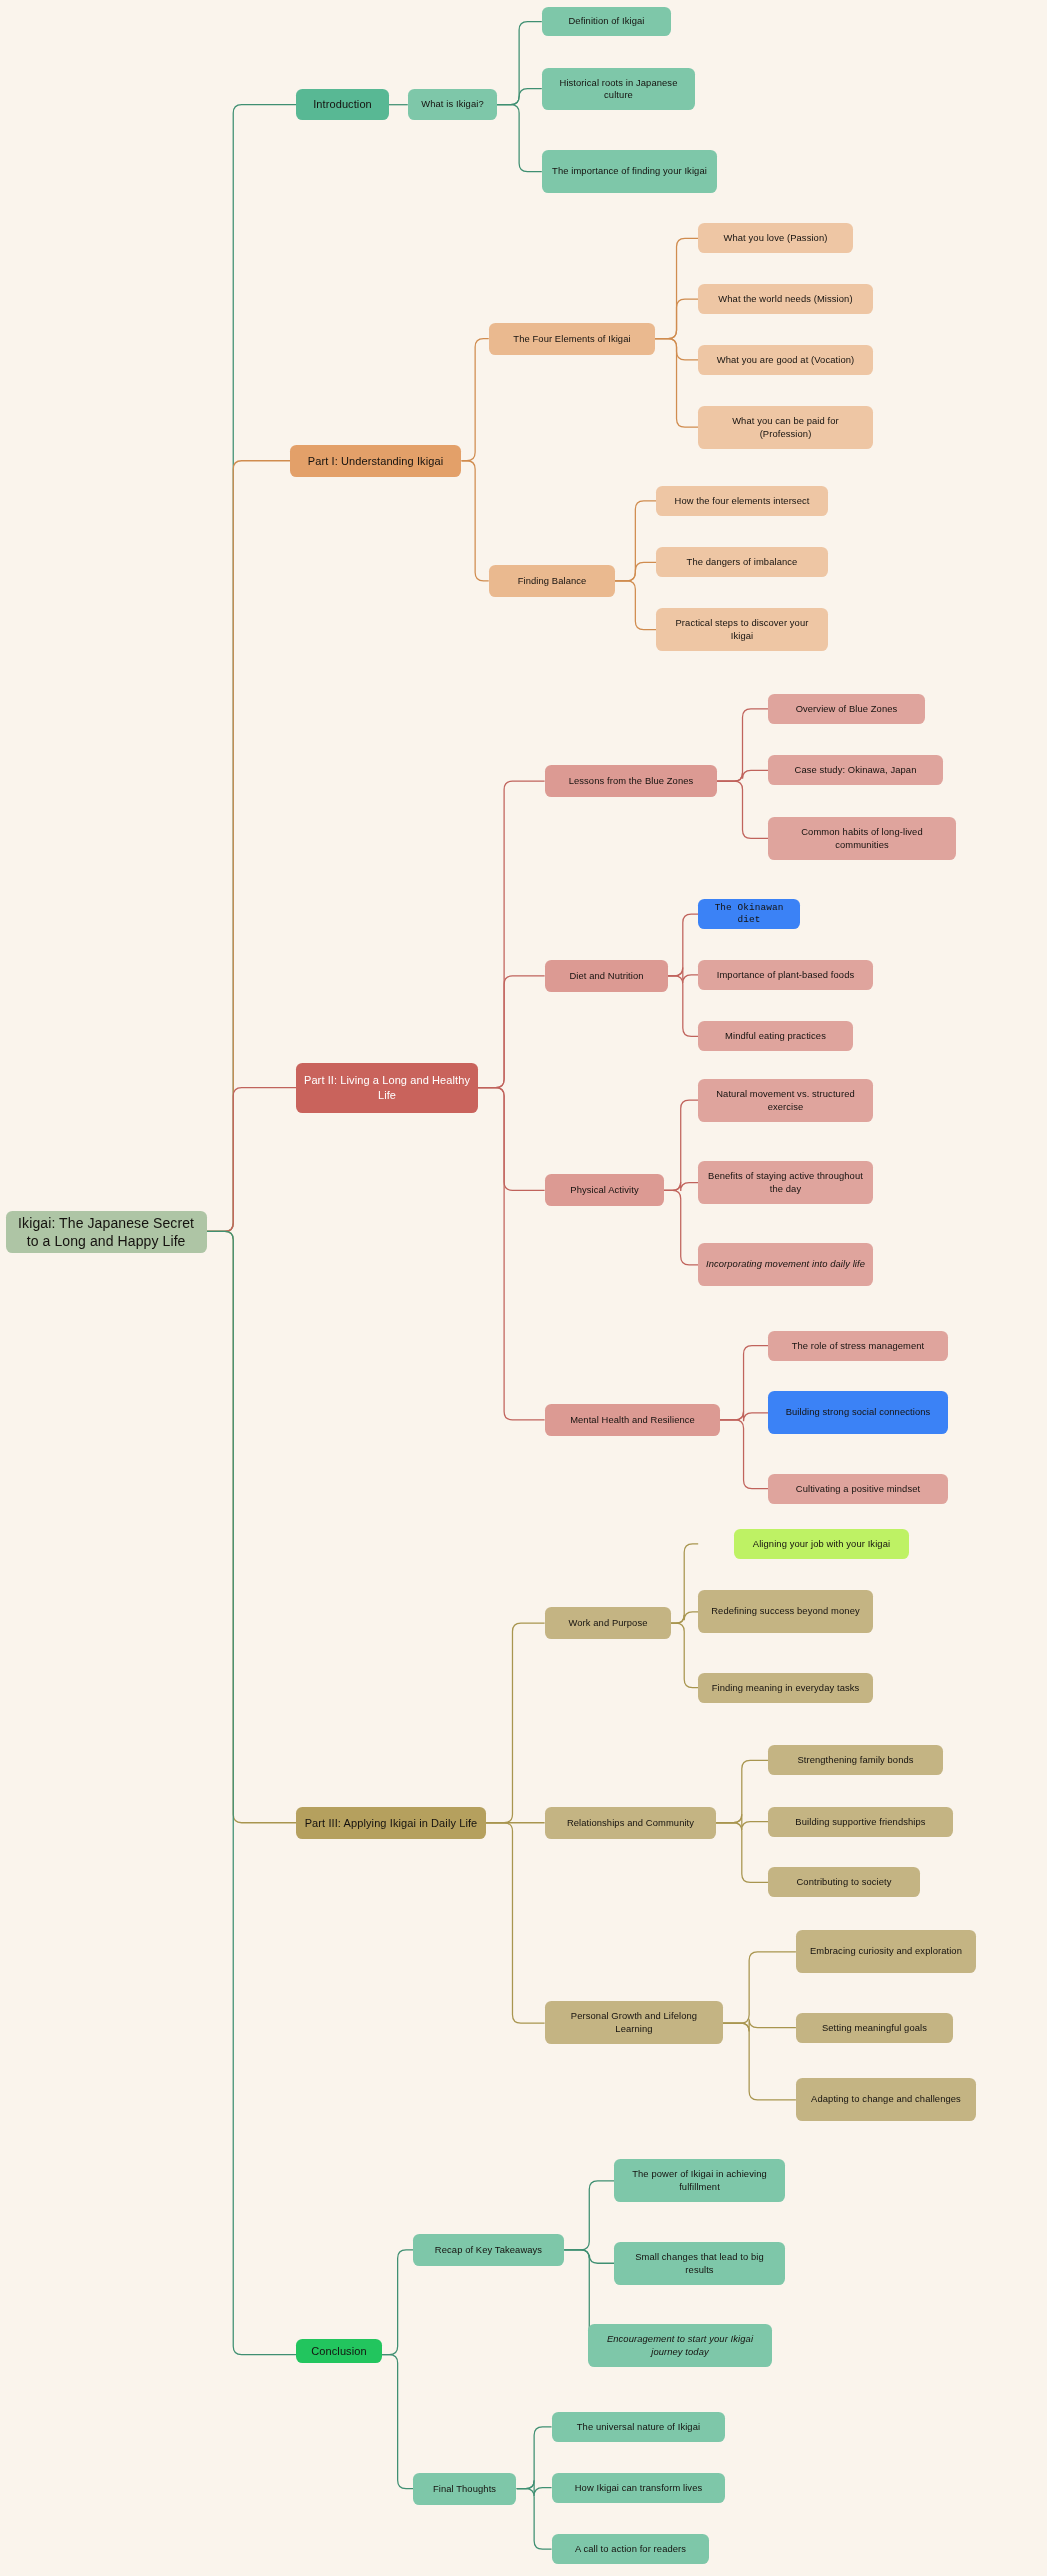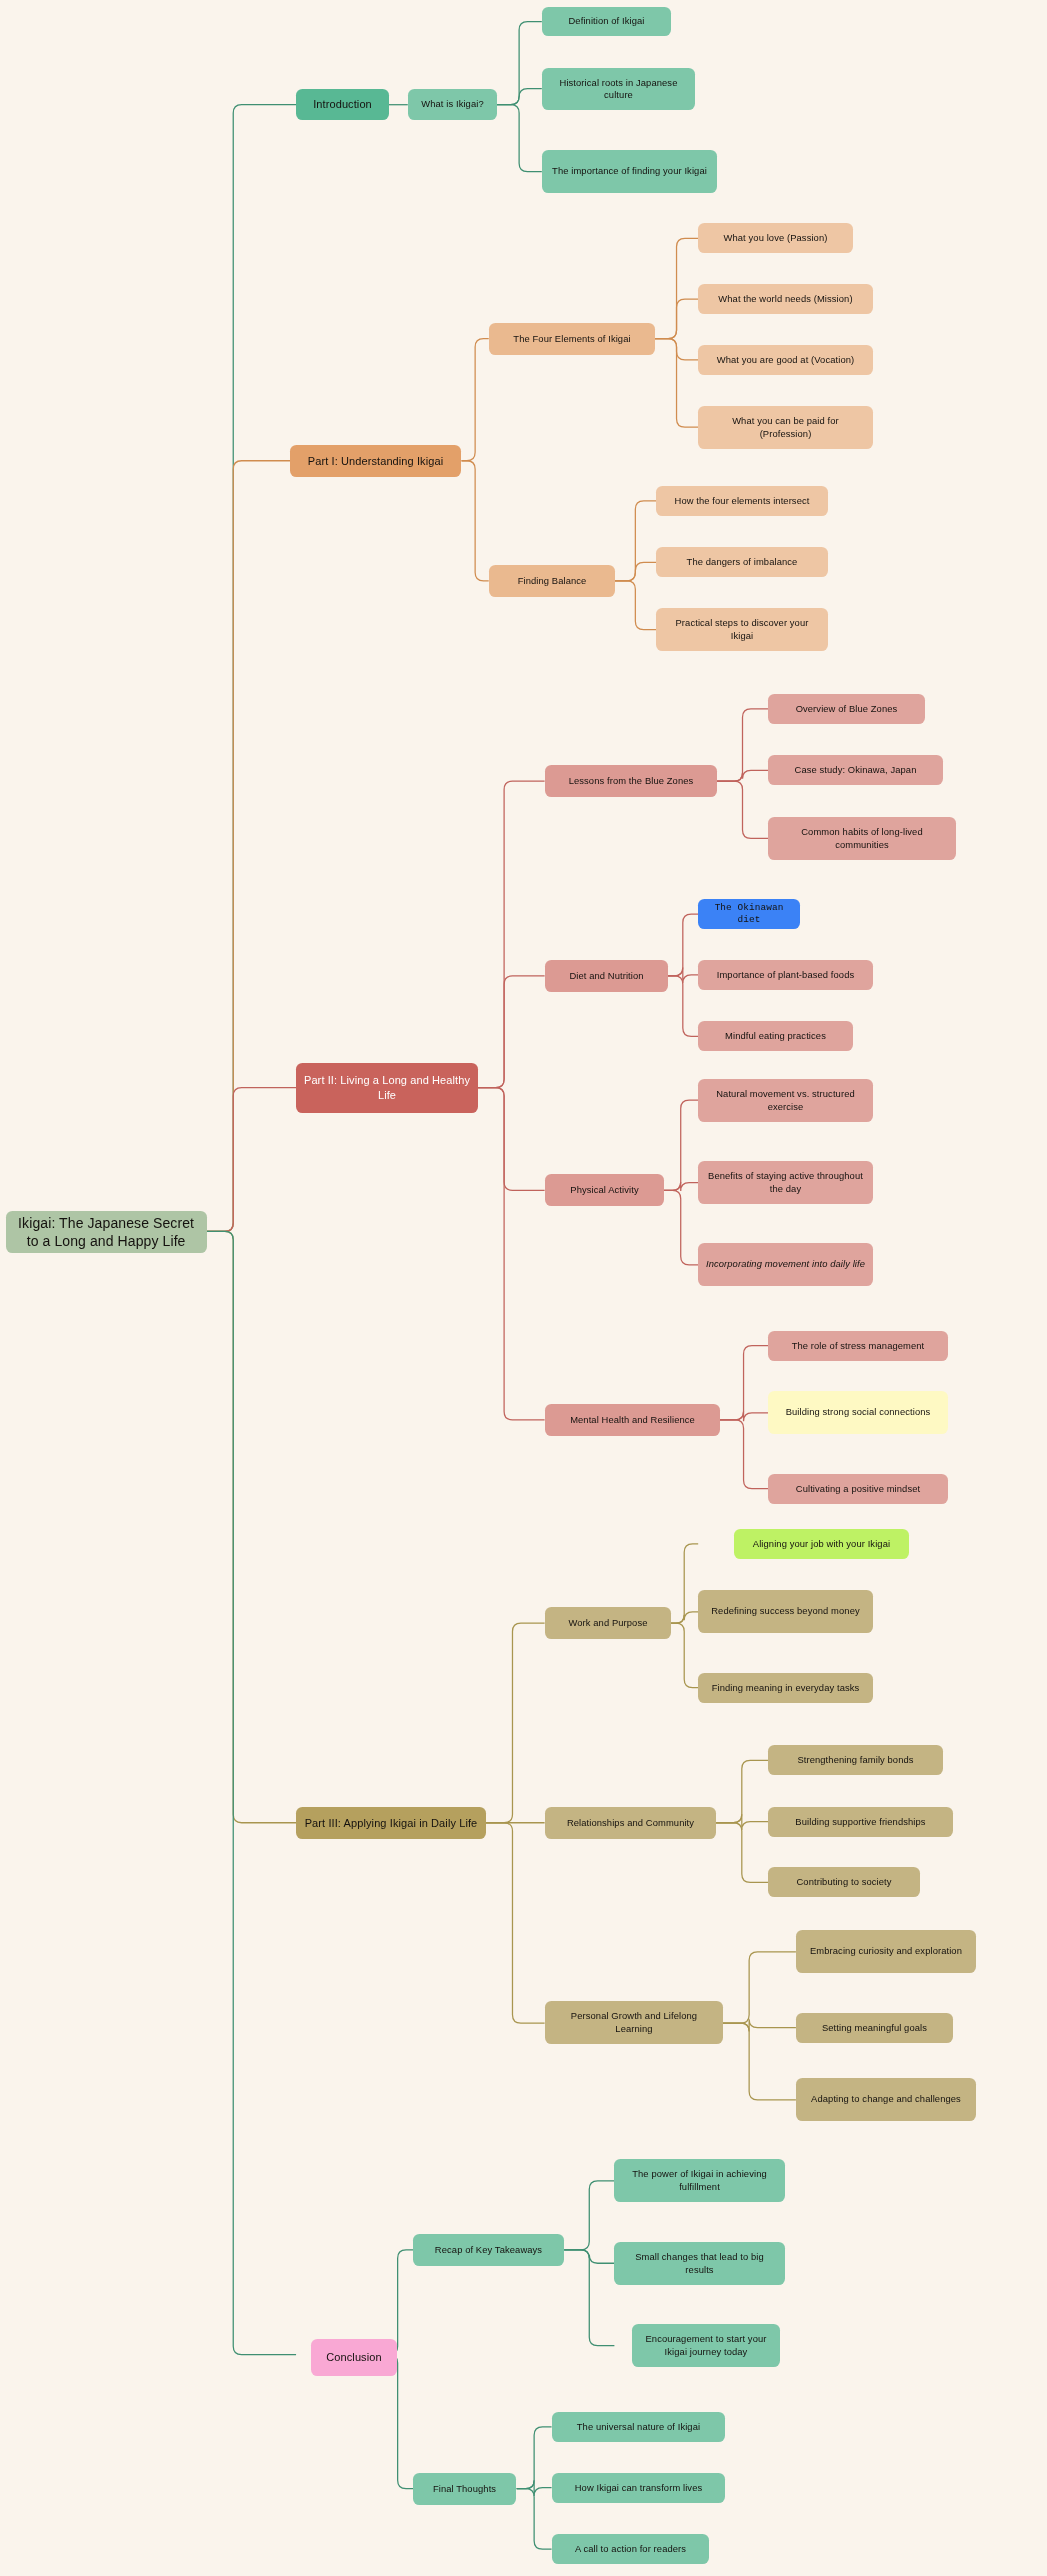--- a/index.html
+++ b/index.html
@@ -113,39 +113,39 @@
       <div class="node lvl2" style="left: 545px; top: 960px; width: 123px; height: 32px; background: rgb(220, 154, 147);">Diet and Nutrition</div>
       <div class="node lvl3" style="left: 698px; top: 899px; width: 102px; height: 30px; background: #3b82f6; font-family: Liberation Mono, monospace;">The Okinawan diet</div>
       <div class="node lvl3" style="left: 698px; top: 960px; width: 175px; height: 30px; background: rgb(223, 164, 157);">Importance of plant-based foods</div>
       <div class="node lvl3" style="left: 698px; top: 1021px; width: 155px; height: 30px; background: rgb(223, 164, 157);">Mindful eating practices</div>
       <div class="node lvl2" style="left: 545px; top: 1174px; width: 119px; height: 32px; background: rgb(220, 154, 147);">Physical Activity</div>
       <div class="node lvl3" style="left: 698px; top: 1079px; width: 175px; height: 43px; background: rgb(223, 164, 157);">Natural movement vs. structured exercise</div>
       <div class="node lvl3" style="left: 698px; top: 1161px; width: 175px; height: 43px; background: rgb(223, 164, 157);">Benefits of staying active throughout the day</div>
       <div class="node lvl3" style="left: 698px; top: 1243px; width: 175px; height: 43px; background: rgb(223, 164, 157); font-style: italic;">Incorporating movement into daily life</div>
       <div class="node lvl2" style="left: 545px; top: 1404px; width: 175px; height: 32px; background: rgb(220, 154, 147);">Mental Health and Resilience</div>
       <div class="node lvl3" style="left: 768px; top: 1331px; width: 180px; height: 30px; background: rgb(223, 164, 157);">The role of stress management</div>
-      <div class="node lvl3" style="left: 768px; top: 1391px; width: 180px; height: 43px; background: #fef9c3;">Building strong social connections</div>
+      <div class="node lvl3" style="left: 768px; top: 1391px; width: 180px; height: 43px; background: #3b82f6;">Building strong social connections</div>
       <div class="node lvl3" style="left: 768px; top: 1474px; width: 180px; height: 30px; background: rgb(223, 164, 157);">Cultivating a positive mindset</div>
       <div class="node lvl1" style="left: 296px; top: 1807px; width: 190px; height: 32px; background: rgb(181, 160, 94);">Part III: Applying Ikigai in Daily Life</div>
       <div class="node lvl2" style="left: 545px; top: 1607px; width: 126px; height: 32px; background: rgb(196, 180, 131);">Work and Purpose</div>
       <div class="node lvl3" style="left: 698px; top: 1529px; width: 175px; height: 30px; background: #bef264; margin-left: 36px;">Aligning your job with your Ikigai</div>
       <div class="node lvl3" style="left: 698px; top: 1590px; width: 175px; height: 43px; background: rgb(196, 180, 131);">Redefining success beyond money</div>
       <div class="node lvl3" style="left: 698px; top: 1673px; width: 175px; height: 30px; background: rgb(196, 180, 131);">Finding meaning in everyday tasks</div>
       <div class="node lvl2" style="left: 545px; top: 1807px; width: 171px; height: 32px; background: rgb(196, 180, 131);">Relationships and Community</div>
       <div class="node lvl3" style="left: 768px; top: 1745px; width: 175px; height: 30px; background: rgb(196, 180, 131);">Strengthening family bonds</div>
       <div class="node lvl3" style="left: 768px; top: 1807px; width: 185px; height: 30px; background: rgb(196, 180, 131);">Building supportive friendships</div>
       <div class="node lvl3" style="left: 768px; top: 1867px; width: 152px; height: 30px; background: rgb(196, 180, 131);">Contributing to society</div>
       <div class="node lvl2" style="left: 545px; top: 2001px; width: 178px; height: 43px; background: rgb(196, 180, 131);">Personal Growth and Lifelong Learning</div>
       <div class="node lvl3" style="left: 796px; top: 1930px; width: 180px; height: 43px; background: rgb(196, 180, 131);">Embracing curiosity and exploration</div>
       <div class="node lvl3" style="left: 796px; top: 2013px; width: 157px; height: 30px; background: rgb(196, 180, 131);">Setting meaningful goals</div>
       <div class="node lvl3" style="left: 796px; top: 2078px; width: 180px; height: 43px; background: rgb(196, 180, 131);">Adapting to change and challenges</div>
-      <div class="node lvl1" style="left: 296px; top: 2339px; width: 86px; height: 37px; background: #f9a8d4; margin-left: 15px;">Conclusion</div>
+      <div class="node lvl1" style="left: 296px; top: 2339px; width: 86px; height: 24px; background: #22c55e;">Conclusion</div>
       <div class="node lvl2" style="left: 413px; top: 2234px; width: 151px; height: 32px; background: rgb(126, 199, 169);">Recap of Key Takeaways</div>
       <div class="node lvl3" style="left: 614px; top: 2159px; width: 171px; height: 43px; background: rgb(126, 199, 169);">The power of Ikigai in achieving fulfillment</div>
       <div class="node lvl3" style="left: 614px; top: 2242px; width: 171px; height: 43px; background: rgb(126, 199, 169);">Small changes that lead to big results</div>
-      <div class="node lvl3" style="left: 632px; top: 2324px; width: 148px; height: 43px; background: rgb(126, 199, 169);">Encouragement to start your Ikigai journey today</div>
+      <div class="node lvl3" style="left: 588px; top: 2324px; width: 184px; height: 43px; background: rgb(126, 199, 169); font-style: italic;">Encouragement to start your Ikigai journey today</div>
       <div class="node lvl2" style="left: 413px; top: 2473px; width: 103px; height: 32px; background: rgb(126, 199, 169);">Final Thoughts</div>
       <div class="node lvl3" style="left: 552px; top: 2412px; width: 173px; height: 30px; background: rgb(126, 199, 169);">The universal nature of Ikigai</div>
       <div class="node lvl3" style="left: 552px; top: 2473px; width: 173px; height: 30px; background: rgb(126, 199, 169);">How Ikigai can transform lives</div>
       <div class="node lvl3" style="left: 552px; top: 2534px; width: 157px; height: 30px; background: rgb(126, 199, 169);">A call to action for readers</div>
     </div>
 </div>
 
 
 </body></html>

